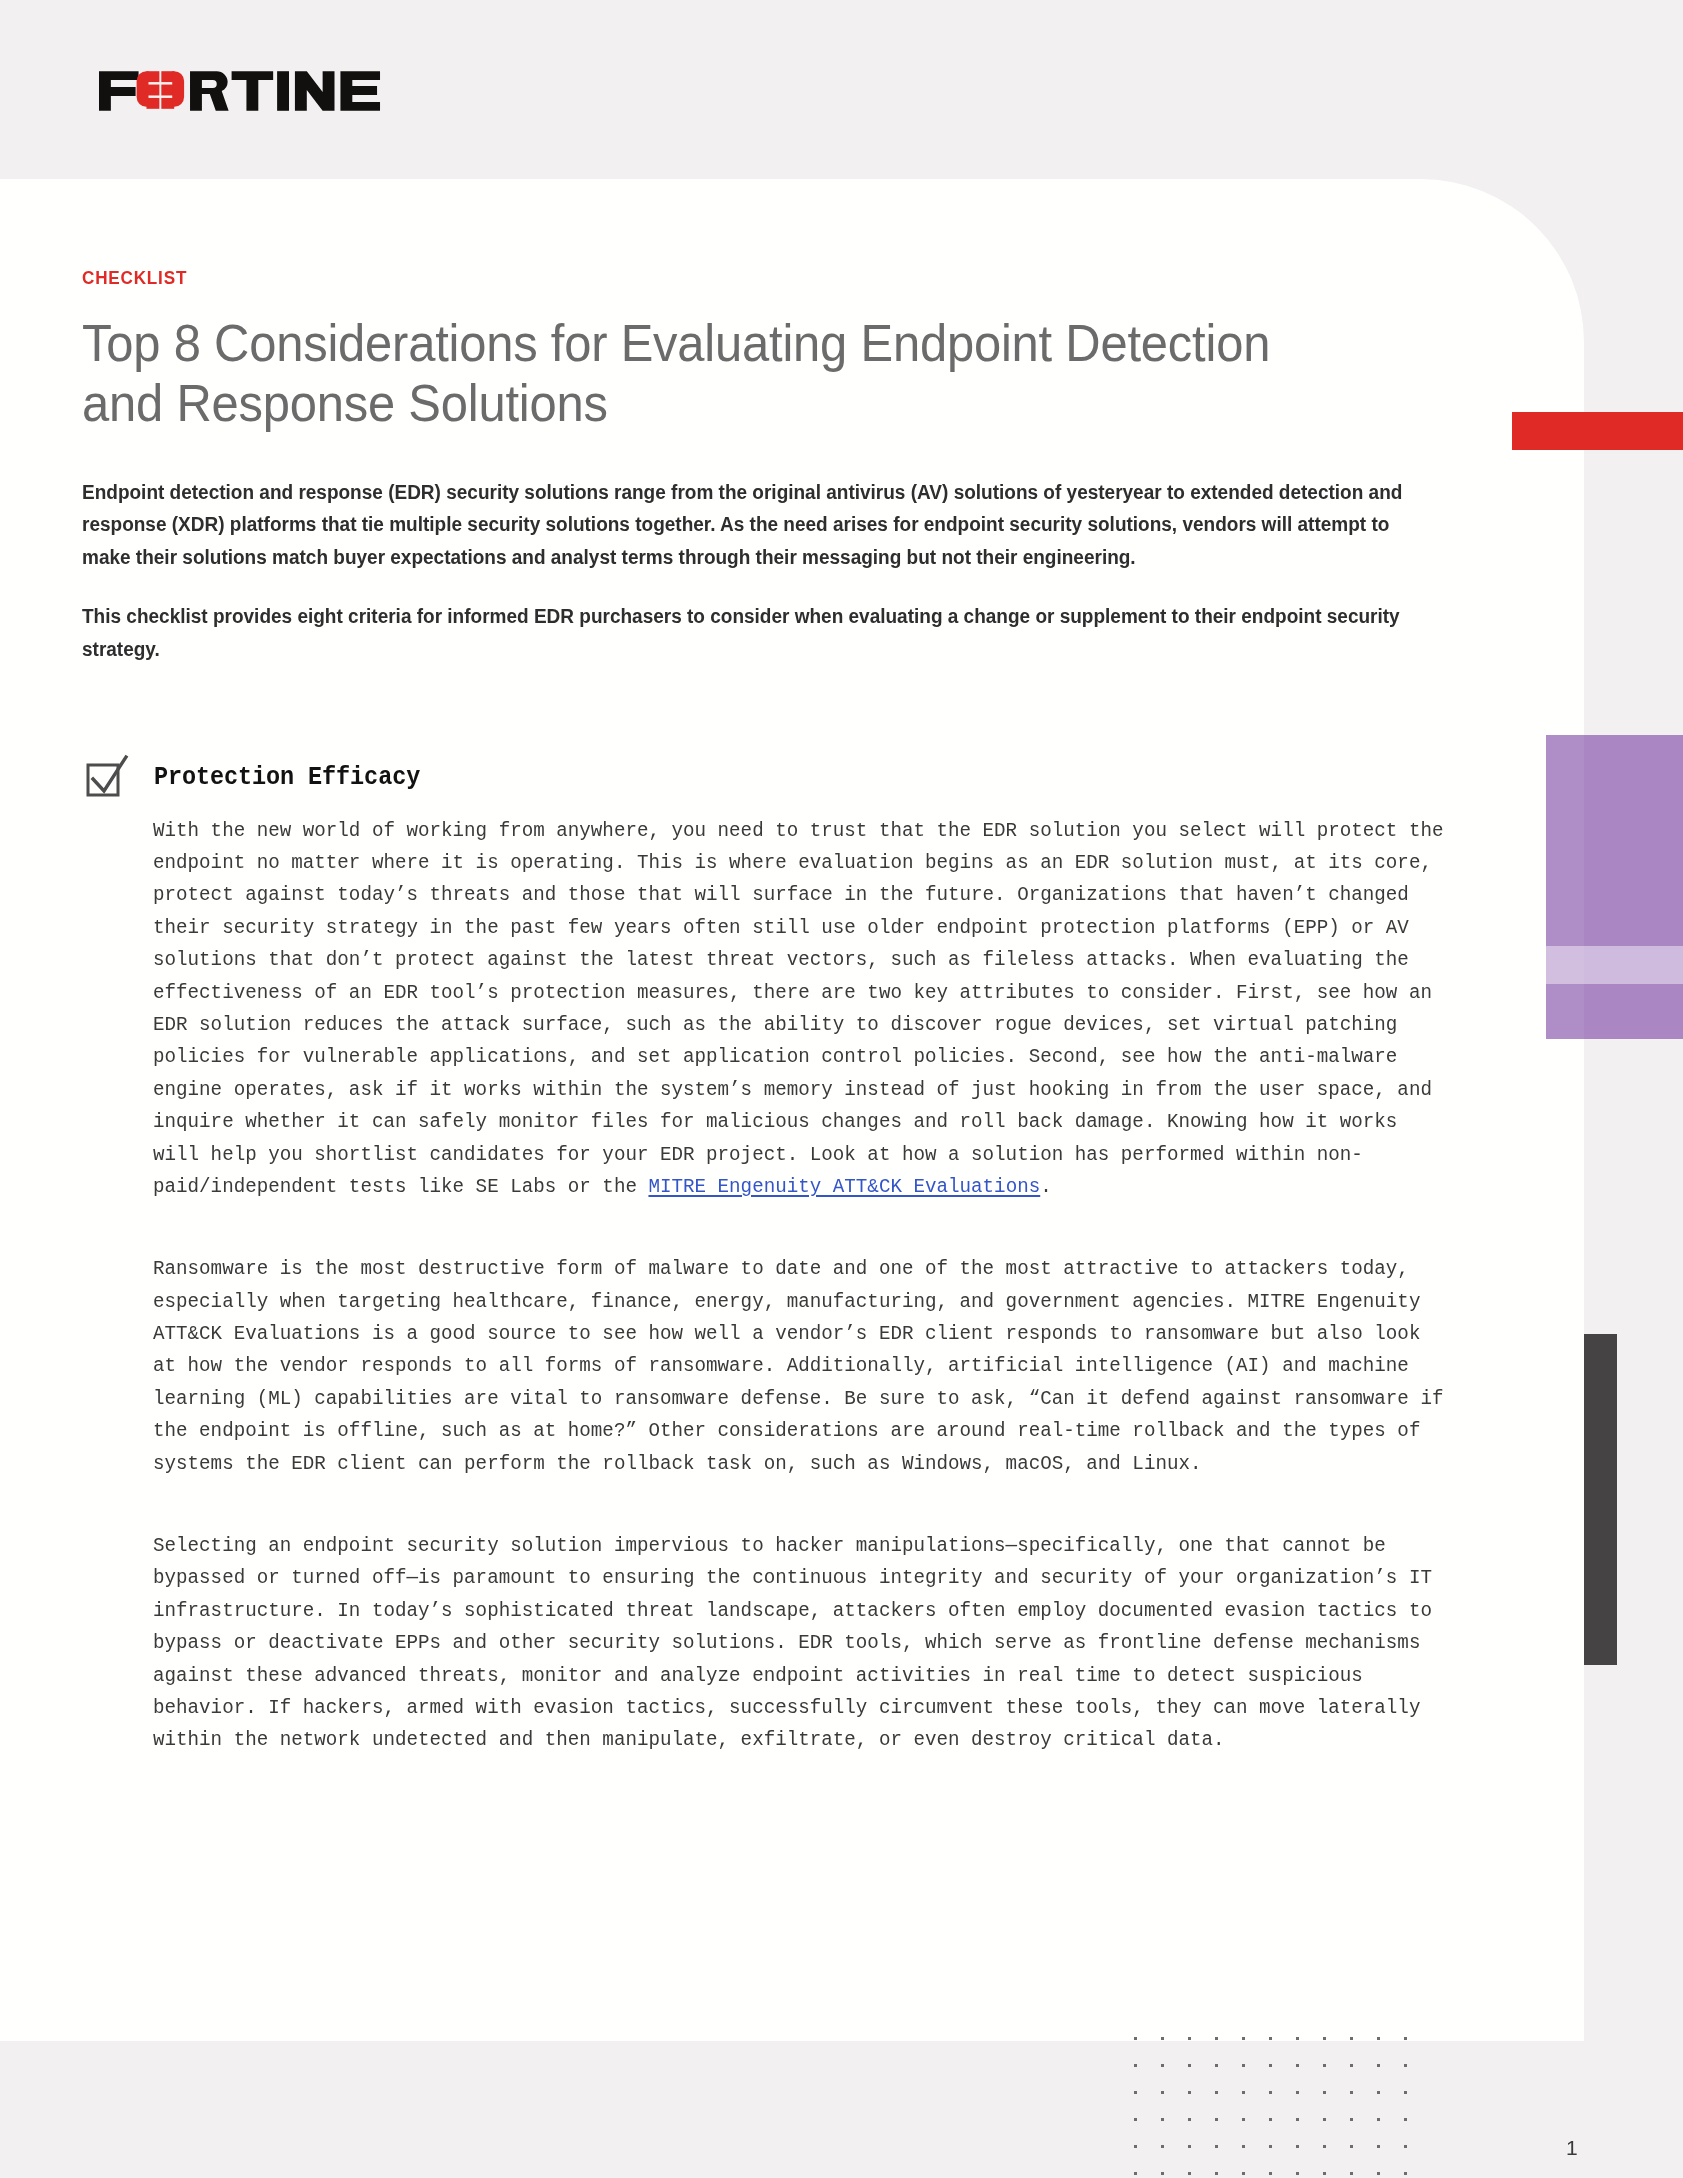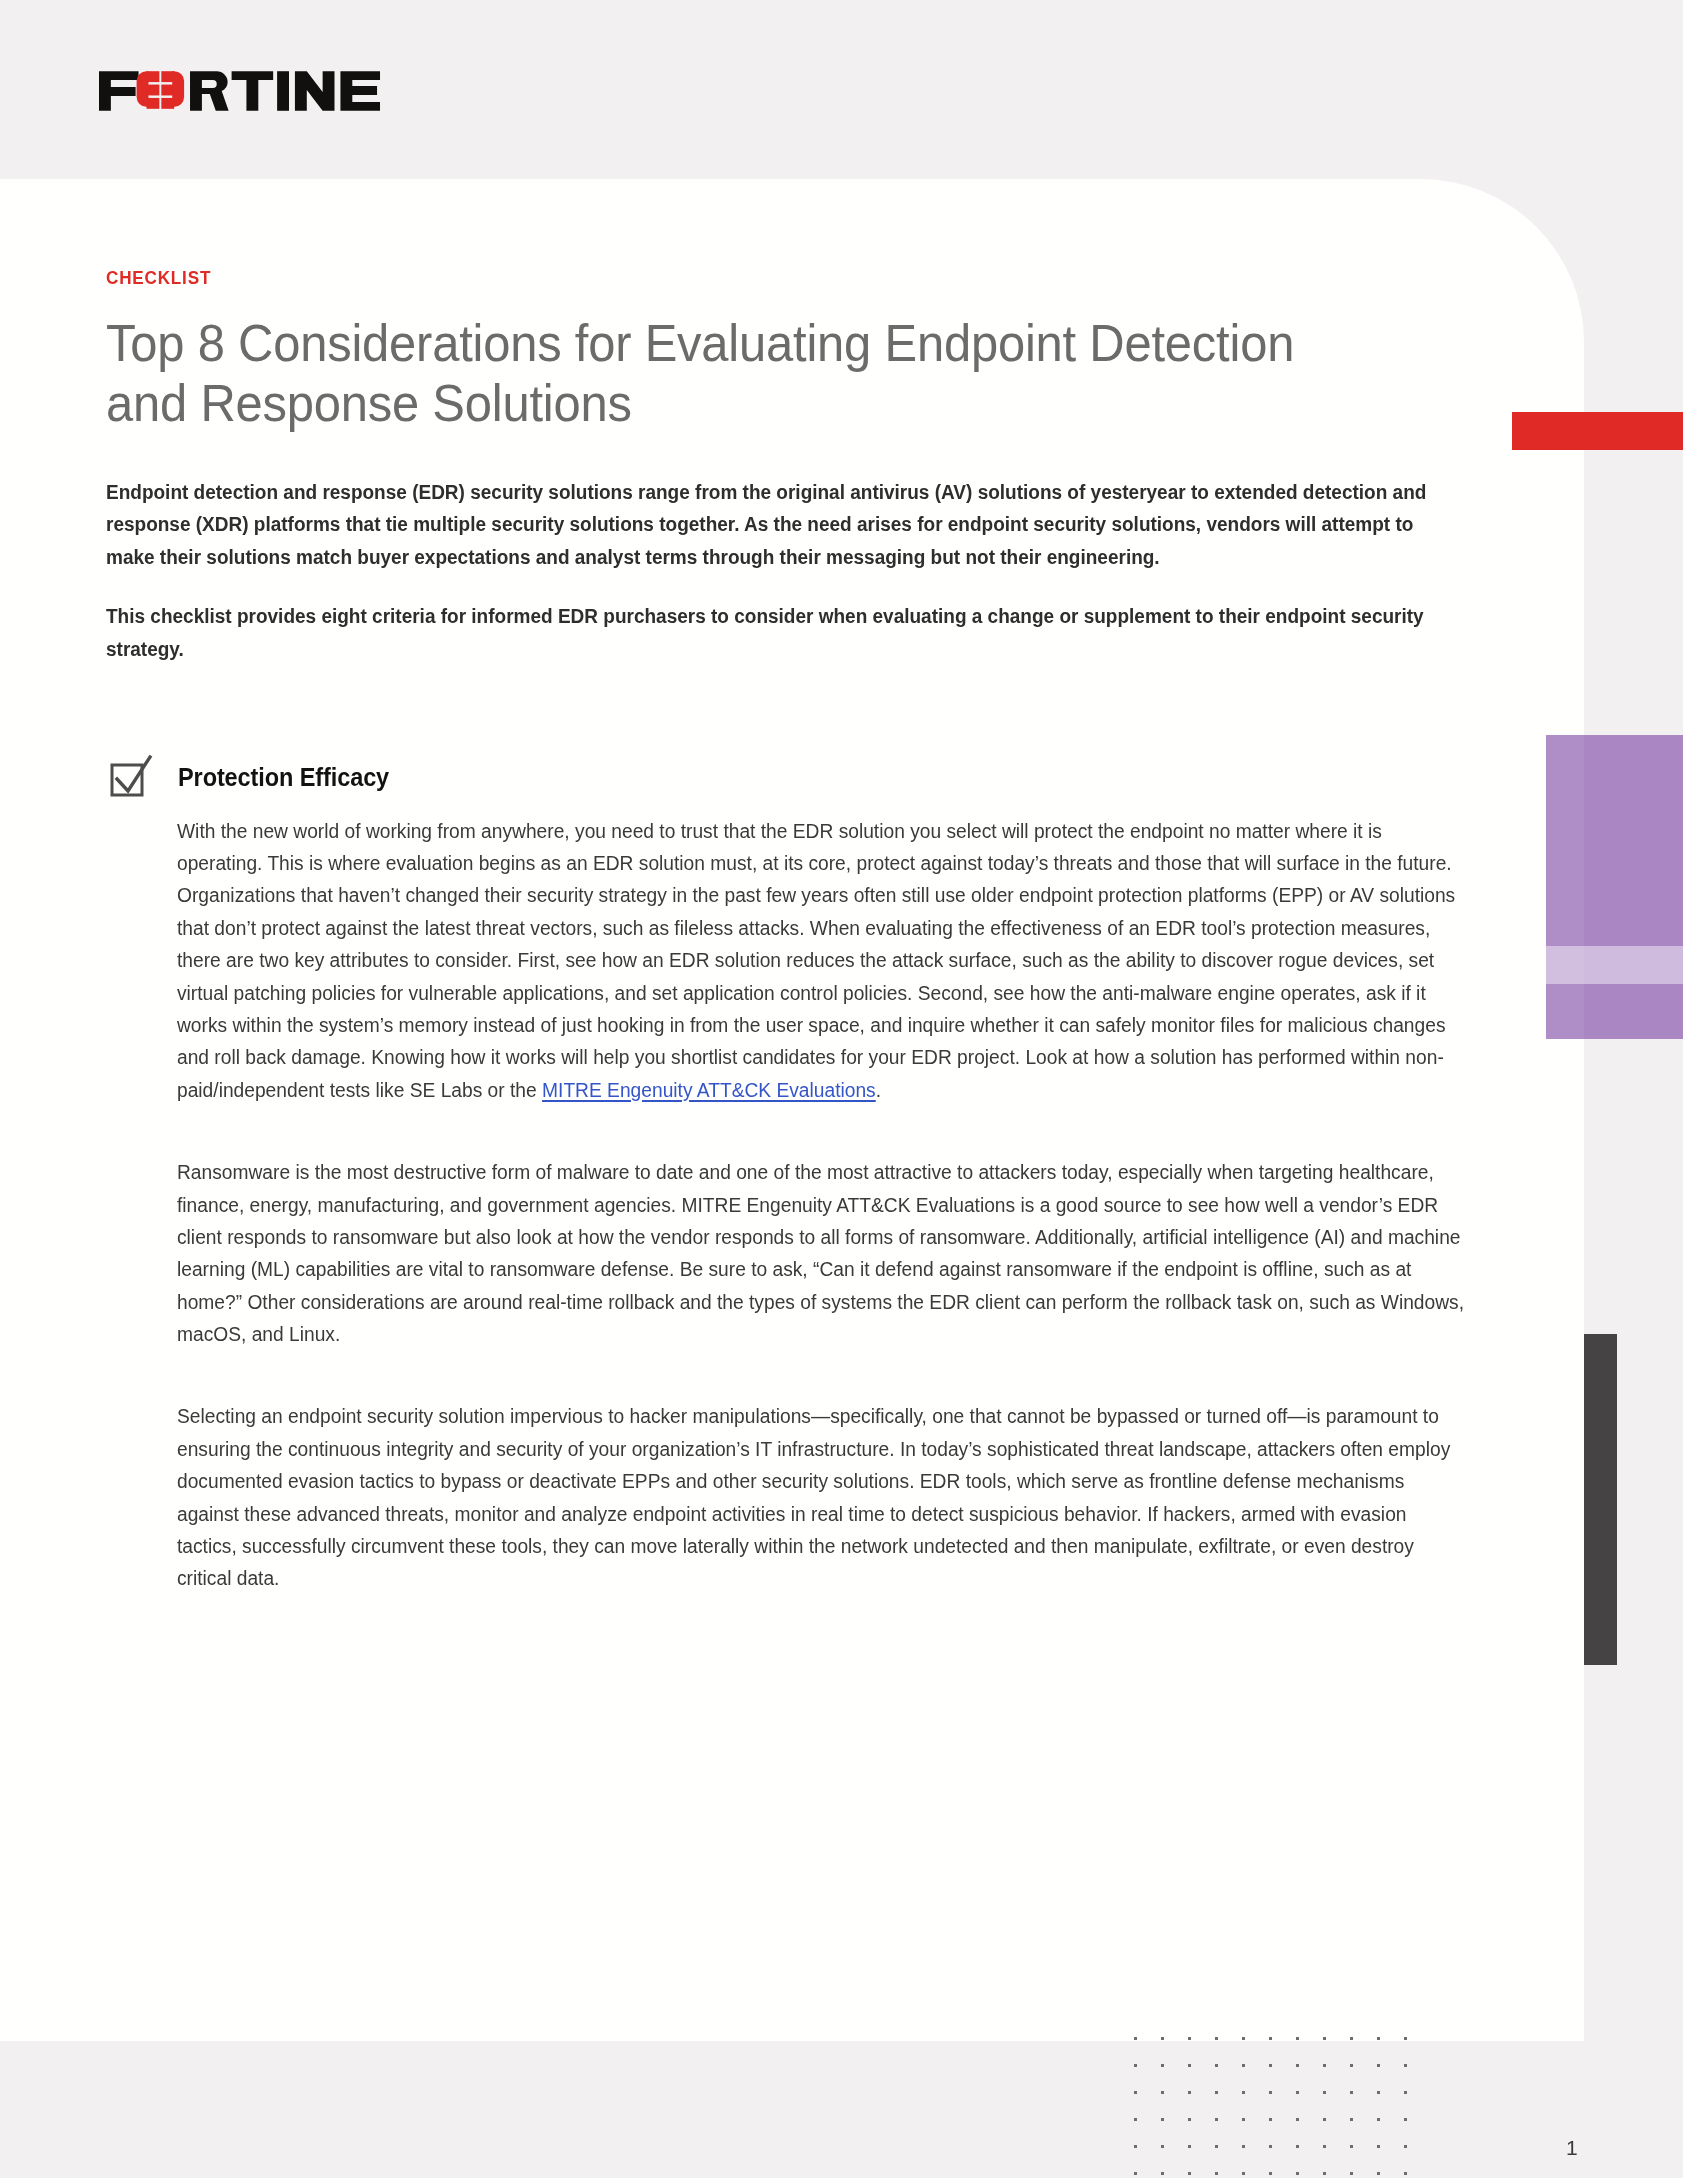--- a/index.html
+++ b/index.html
@@ -86,21 +86,21 @@
     width: 287px; height: 155px;
     background-image:
       radial-gradient(#6e6c6e 1.6px, transparent 1.7px);
     background-size: 27px 27px;
     background-position: 2px 2px;
   }
 
   
   .content {
     position: absolute;
-    left: 106px; top: 267px;
+    left: 82px; top: 267px;
     width: 1386px;
   }
 
   .eyebrow {
     color: #e02a26;
     font-size: 19px;
     font-weight: bold;
     letter-spacing: 0.9px;
     transform: scaleX(0.9);
     transform-origin: left center;
@@ -127,21 +127,21 @@
     transform: scaleX(0.95);
     transform-origin: left top;
     width: 1416px;
     margin-bottom: 26px;
   }
   .intro-p.last { margin-bottom: 0; }
 
   
   .sections { margin-top: 95px; }
 
-  .section { margin-bottom: 50px; }
+  .section { margin-bottom: 50px; font-family: Liberation Mono, monospace; }
   .section:last-child { margin-bottom: 0; }
 
   .section-head {
     display: flex;
     align-items: flex-start;
     margin-bottom: 14px;
   }
 
   .check-icon {
     width: 46px;

